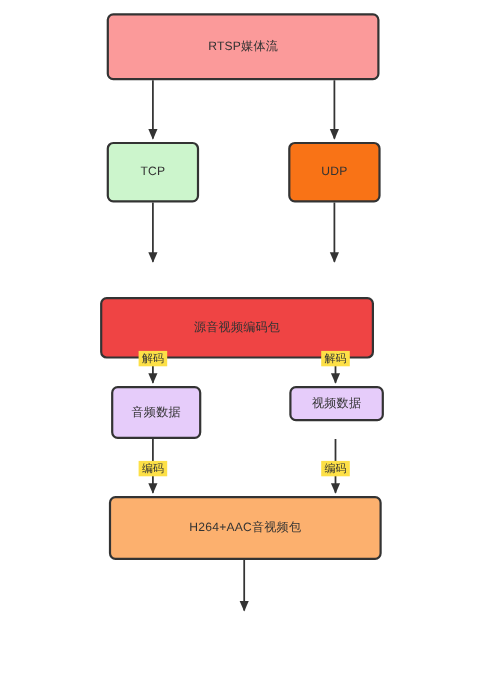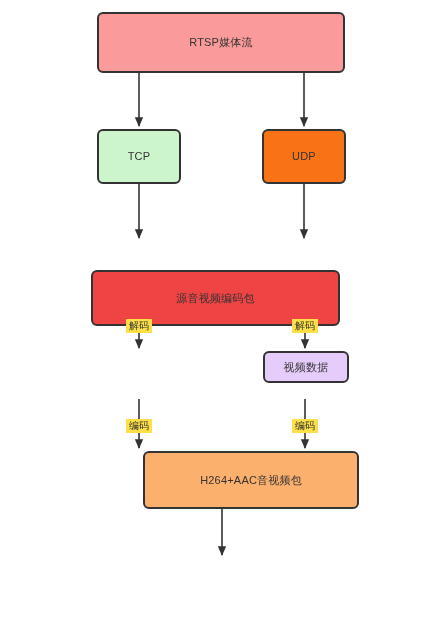--- a/index.html
+++ b/index.html
@@ -90,26 +90,29 @@
   </div>
 
   <div class="node" style="left:262px; top:129px; width:84px; height:55px; background:#f97316;">
     <span class="node-label">UDP</span>
   </div>
 
   <div class="node" style="left:91px; top:241px; width:249px; height:56px; background:#ef4444;margin-top:29px;">
     <span class="node-label">源音视频编码包</span>
   </div>
 
+  <div class="node" style="left:101px; top:351px; width:82px; height:48px; background:#e6ccfa;">
+    <span class="node-label">音频数据</span>
+  </div>
 
   <div class="node" style="left:263px; top:351px; width:86px; height:32px; background:#e6ccfa;">
     <span class="node-label">视频数据</span>
   </div>
 
-  <div class="node" style="left:99px; top:451px; width:216px; height:58px; background:#fcb06e;margin-left:44px;">
+  <div class="node" style="left:99px; top:451px; width:248px; height:58px; background:#fcb06e;">
     <span class="node-label">H264+AAC音视频包</span>
   </div>
 
 
   <span class="edge-label" style="left:139px; top:326px;">解码</span>
   <span class="edge-label" style="left:305px; top:326px;">解码</span>
   <span class="edge-label" style="left:139px; top:426px;">编码</span>
   <span class="edge-label" style="left:305px; top:426px;">编码</span>
 
 </div>

